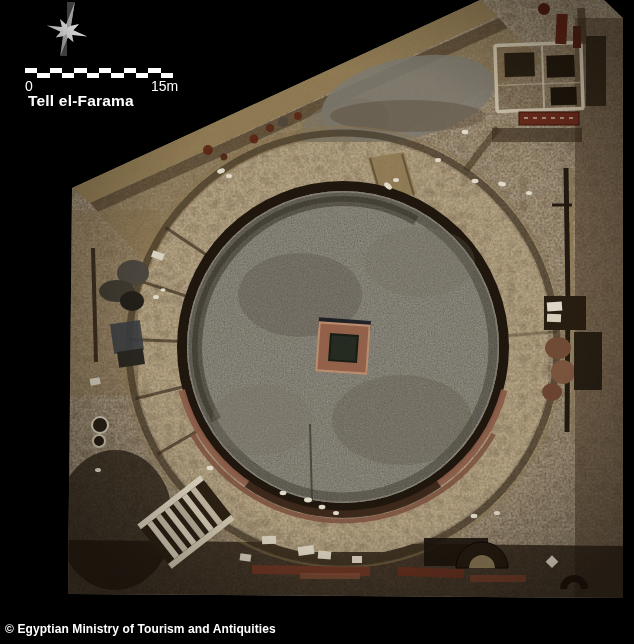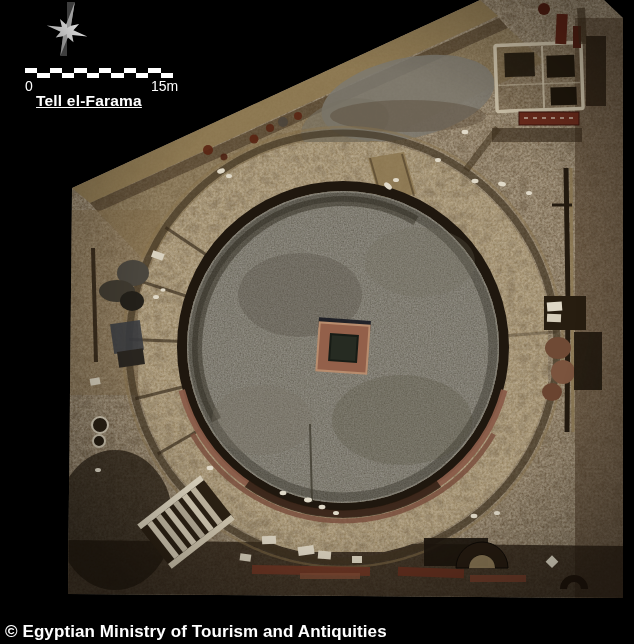--- a/index.html
+++ b/index.html
@@ -6,22 +6,22 @@
   #stage{position:relative;width:634px;height:644px;background:#000;overflow:hidden;
          font-family:"Liberation Sans", sans-serif;}
   #photo-svg{position:absolute;left:0;top:0;}
   .ovl{position:absolute;color:#fff;}
   #north-star{position:absolute;left:46px;top:2px;}
   #scale-bar{position:absolute;left:25px;top:68px;width:148px;height:10px;}
   .sb-row{display:flex;width:100%;height:5px;}
   .sb-cell{flex:1 1 auto;height:100%;}
   #scale-label-0{left:25px;top:78px;font-size:14px;font-weight:400;}
   #scale-label-end{left:151px;top:78px;font-size:14px;font-weight:400;}
-  #site-label{left:36px;top:92px;font-size:15.5px;font-weight:700;letter-spacing:.2px;text-decoration:underline;}
-  #credit{left:5px;top:622px;font-size:17px;font-weight:700;letter-spacing:.1px;}
+  #site-label{left:28px;top:92px;font-size:15.5px;font-weight:700;letter-spacing:.2px;}
+  #credit{left:5px;top:622px;font-size:12px;font-weight:700;letter-spacing:.1px;}
 </style>
 </head>
 <body>
 
 <div id="stage">
 
   <svg id="photo-svg" width="634" height="644" viewBox="0 0 634 644">
     <defs>
       <clipPath id="photoClip">
         <path d="M72,188 L480,0 L604,0 L623,18 L623,598 L68,594 Z"></path>

